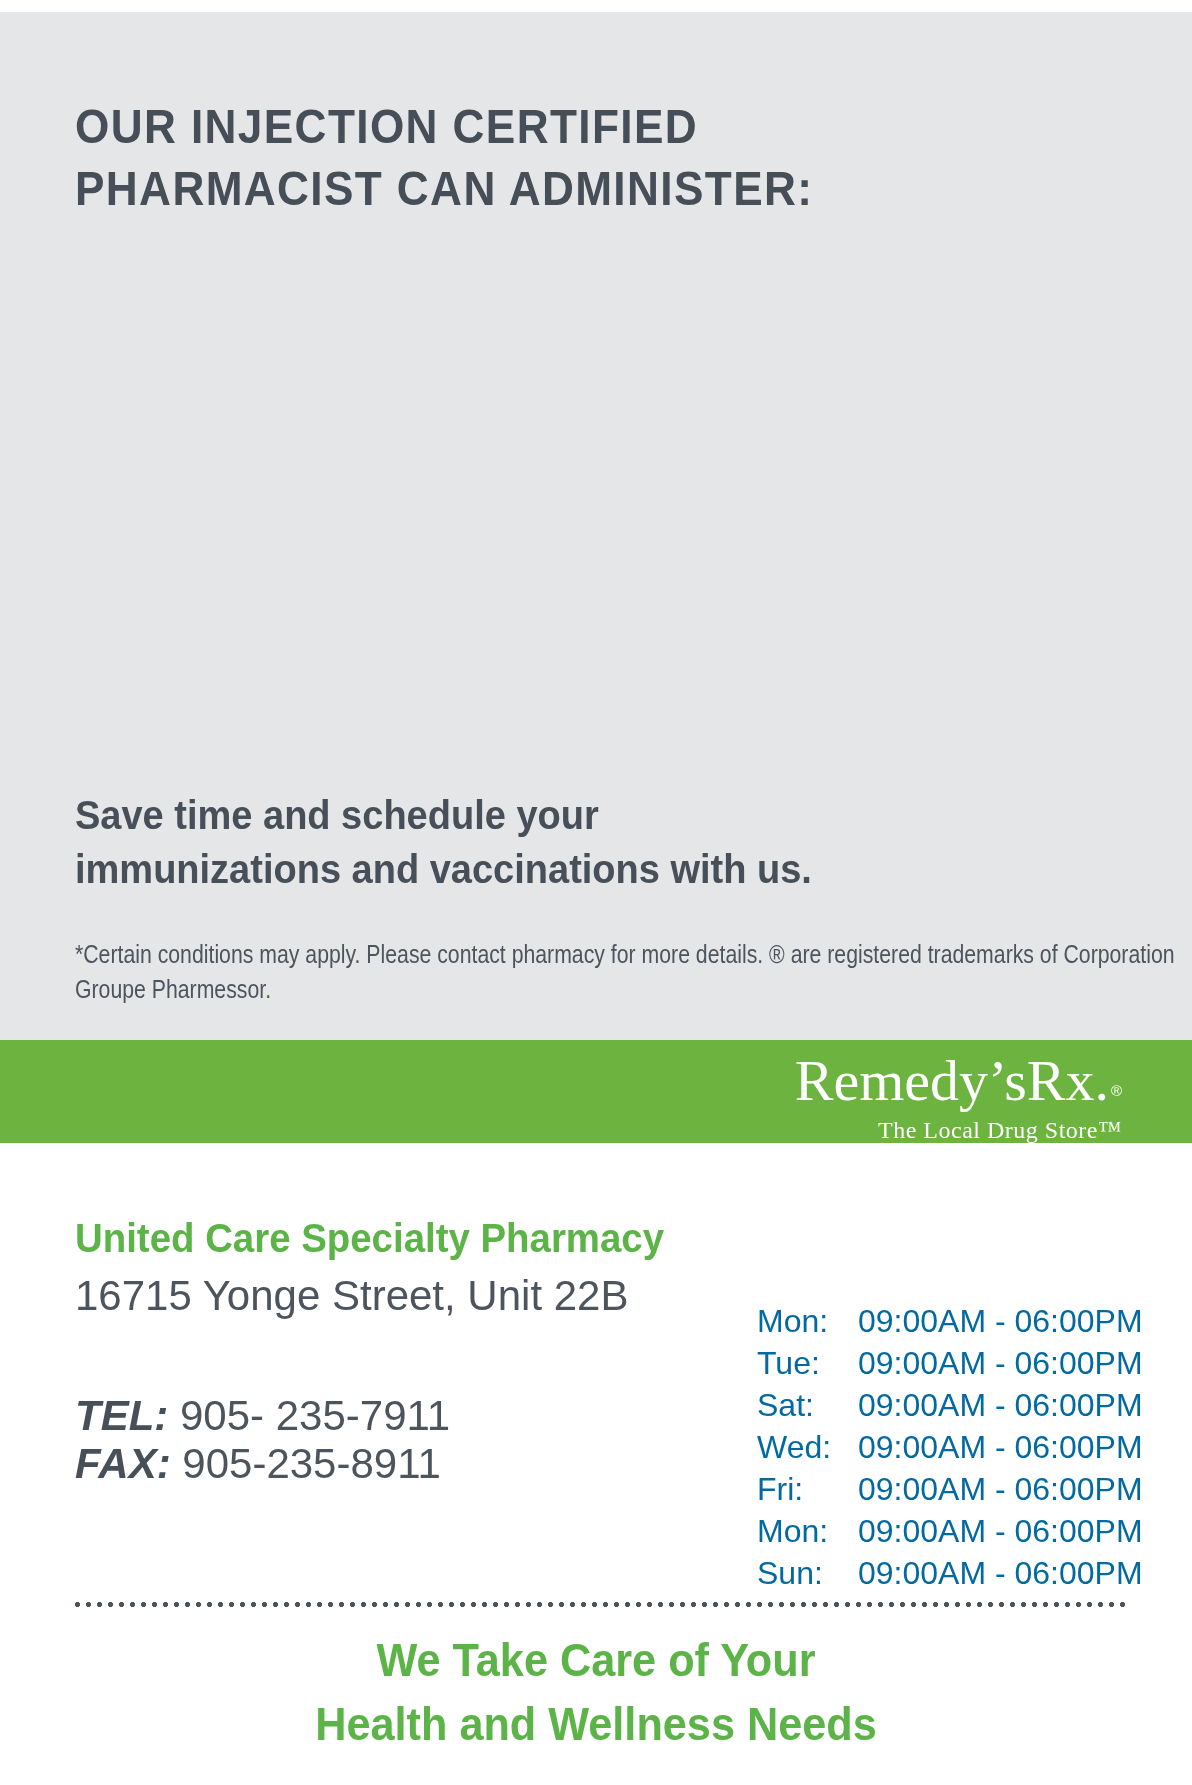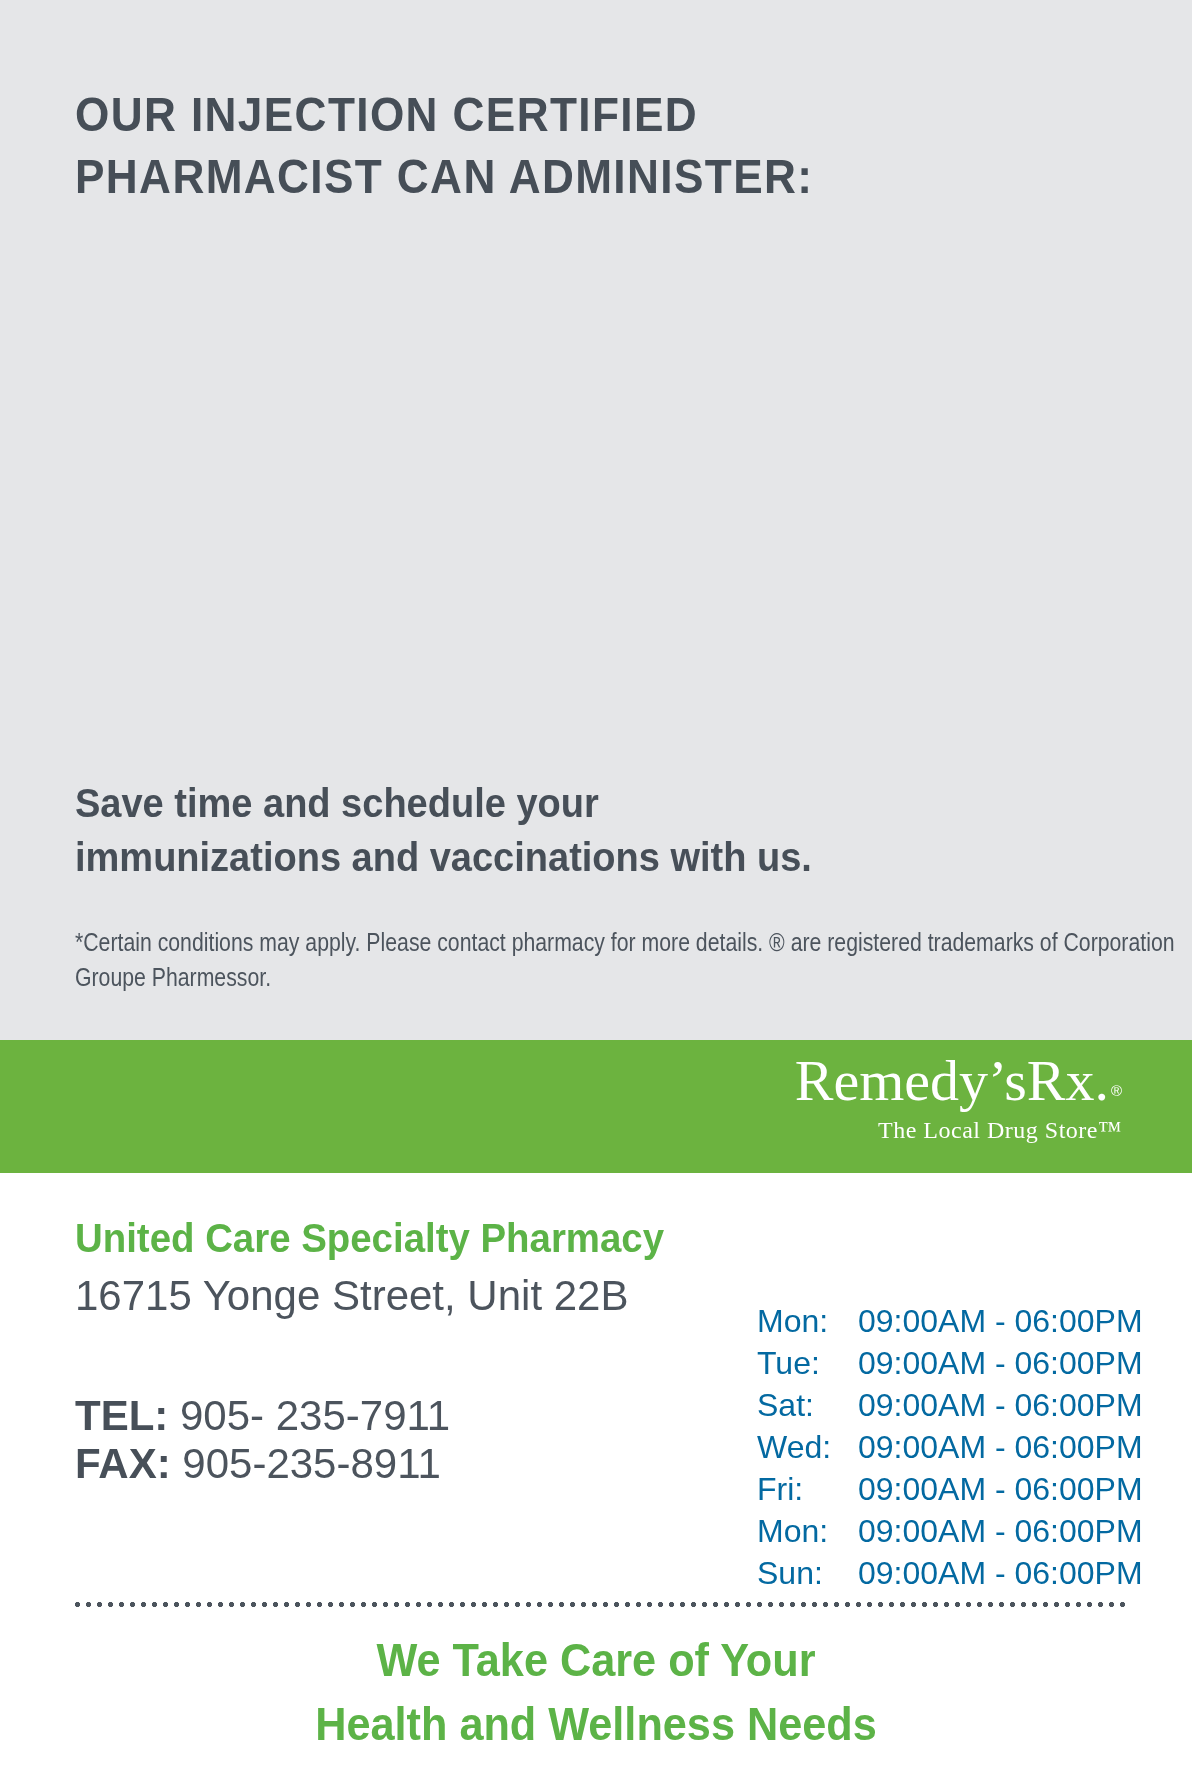--- a/index.html
+++ b/index.html
@@ -8,21 +8,21 @@
     position: relative;
     width: 1192px;
     height: 1785px;
     background: #ffffff;
     overflow: hidden;
     font-family: "Liberation Sans", sans-serif;
   }
   
   .hero {
     position: absolute;
-    left: 0; top: 0;
+    left: 0; top: 12px;
     width: 1192px; height: 1040px;
     background: #e5e6e8;
   }
   .hero-heading {
     position: absolute;
     left: 75px; top: 84px;
     font-size: 48px;
     font-weight: bold;
     line-height: 62px;
     letter-spacing: 1.5px;
@@ -49,21 +49,21 @@
     font-size: 25px;
     line-height: 35px;
     color: #4c545d;
     transform: scaleX(0.85);
     transform-origin: left top;
   }
   
   .brand-banner {
     position: absolute;
     left: 0; top: 1040px;
-    width: 1192px; height: 133px;
+    width: 1192px; height: 103px;
     background: #6cb33f;
   }
   .brand-logo {
     position: absolute;
     right: 70px; top: 12px;
     text-align: right;
     color: #ffffff;
   }
   .brand-logo-main {
     font-family: "Liberation Serif", serif;
@@ -106,21 +106,21 @@
     white-space: nowrap;
   }
   .pharmacy-phones {
     position: absolute;
     left: 75px; top: 1392px;
     font-size: 42px;
     line-height: 48px;
     color: #4c545d;
     white-space: nowrap;
   }
-  .phone-label { font-weight: bold; color: #474f58; }
+  .phone-label { font-weight: bold; color: #474f58; font-style: italic; }
   
   .hours {
     position: absolute;
     left: 757px; top: 1300px;
     display: grid;
     grid-template-columns: 101px auto;
     font-size: 32px;
     line-height: 42px;
     color: #0369a1;
     white-space: nowrap;

